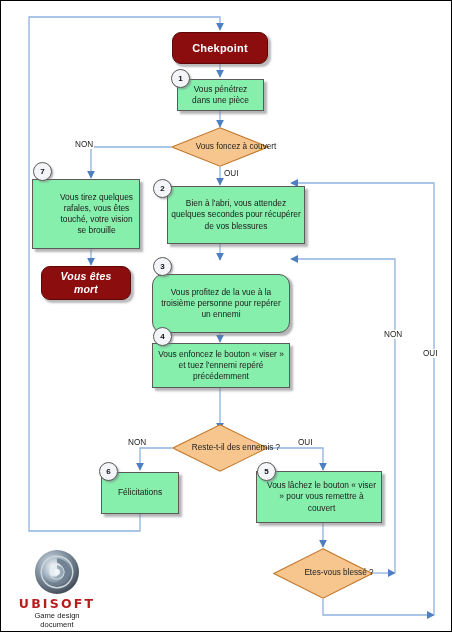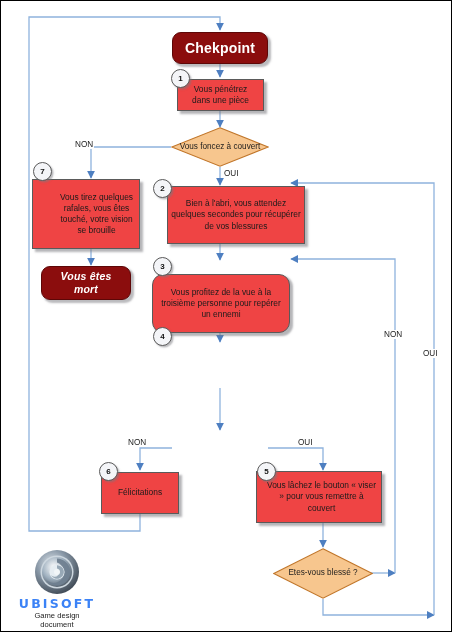--- a/index.html
+++ b/index.html
@@ -11,45 +11,45 @@
     border:1px solid #000000;
     box-sizing:border-box;
     overflow:hidden;
   }
   #svg-layer{position:absolute;left:0;top:0;width:452px;height:632px;}
 
   
   .node{position:absolute;box-sizing:border-box;display:flex;align-items:center;justify-content:center;text-align:center;}
 
   .proc{
-    background:#ef4444;
+    background:#86efac;
     border:1.3px solid #5A5A5A;
     box-shadow:2.5px 2.5px 2px rgba(120,120,125,.55);
     color:#1b1b1b;
     font-size:8.4px;
     line-height:11.2px;
     padding:2px 3px;
   }
   .term{
     background:#8B0D0D;
     border:1px solid #5d0707;
     border-radius:9px;
     color:#ffffff;
     font-weight:bold;
-    font-size:14px;
+    font-size:11px;
     line-height:14px;
     box-shadow:2.5px 2.5px 2px rgba(120,120,125,.5);
     letter-spacing:.2px;
   }
   .term.small{font-size:10.5px;line-height:13px;}
 
   
   .diamond{position:absolute;}
   .diamond .dtext{
-    position:absolute;left:0;top:0;width:100%;height:100%;
+    position:absolute;left:16px;top:0;width:100%;height:100%;
     display:flex;align-items:center;justify-content:center;text-align:center;
     font-size:8.2px;line-height:10.6px;color:#1b1b1b;
   }
 
   
   .bubble{
     position:absolute;
     width:17px;height:17px;border-radius:50%;
     background:#F4F5F8;
     border:1.2px solid #5A5A5A;
@@ -66,21 +66,21 @@
     background:#ffffff;
     padding:0 1px;
     white-space:nowrap;
     z-index:5;
   }
 
   
   #footer{position:absolute;left:8px;top:548px;width:96px;text-align:center;}
   #logo-wrap{display:flex;justify-content:center;}
   #ubi-word{
-    font-size:12.5px;font-weight:bold;color:#3b82f6;
+    font-size:12.5px;font-weight:bold;color:#b91c1c;
     letter-spacing:2.2px;margin-top:1px;
     font-family:"DejaVu Sans", sans-serif;
   }
   .fline{font-size:7.6px;color:#222;line-height:9.4px;}
   .fline.caps{letter-spacing:.3px;}
 </style>
 </head>
 <body>
 
 <div id="page">
@@ -168,21 +168,30 @@
   <div class="bubble" style="left:152px;top:256px;">
     <span>3</span>
   </div>
   <div class="node proc" style="left:151px;top:273px;width:138px;height:59px;border-radius:11px;">
     <span>Vous profitez de la vue à la troisième personne pour repérer un ennemi</span>
   </div>
 
   <div class="bubble" style="left:152px;top:326px;">
     <span>4</span>
   </div>
-
+  <div class="node proc" style="left:151px;top:342px;width:138px;height:45px;">
+    <span>Vous enfoncez le bouton « viser » et tuez l'ennemi repéré précédemment</span>
+  </div>
+
+  <div class="diamond" style="left:171px;top:423px;width:96px;height:48px;">
+    <svg width="96" height="48" viewBox="0 0 96 48">
+      <polygon points="48,0.8 95.2,24 48,47.2 0.8,24" fill="#F7C68E" stroke="#C1762A" stroke-width="1.1"></polygon>
+    </svg>
+    <div class="dtext">Reste-t-il des ennemis ?</div>
+  </div>
   <div class="elabel" style="left:126px;top:437px;">NON</div>
   <div class="elabel" style="left:296px;top:437px;">OUI</div>
 
   <div class="bubble" style="left:98px;top:461px;">
     <span>6</span>
   </div>
   <div class="node proc" style="left:100px;top:471px;width:78px;height:42px;text-align:center;">
     <span>Félicitations</span>
   </div>
 

